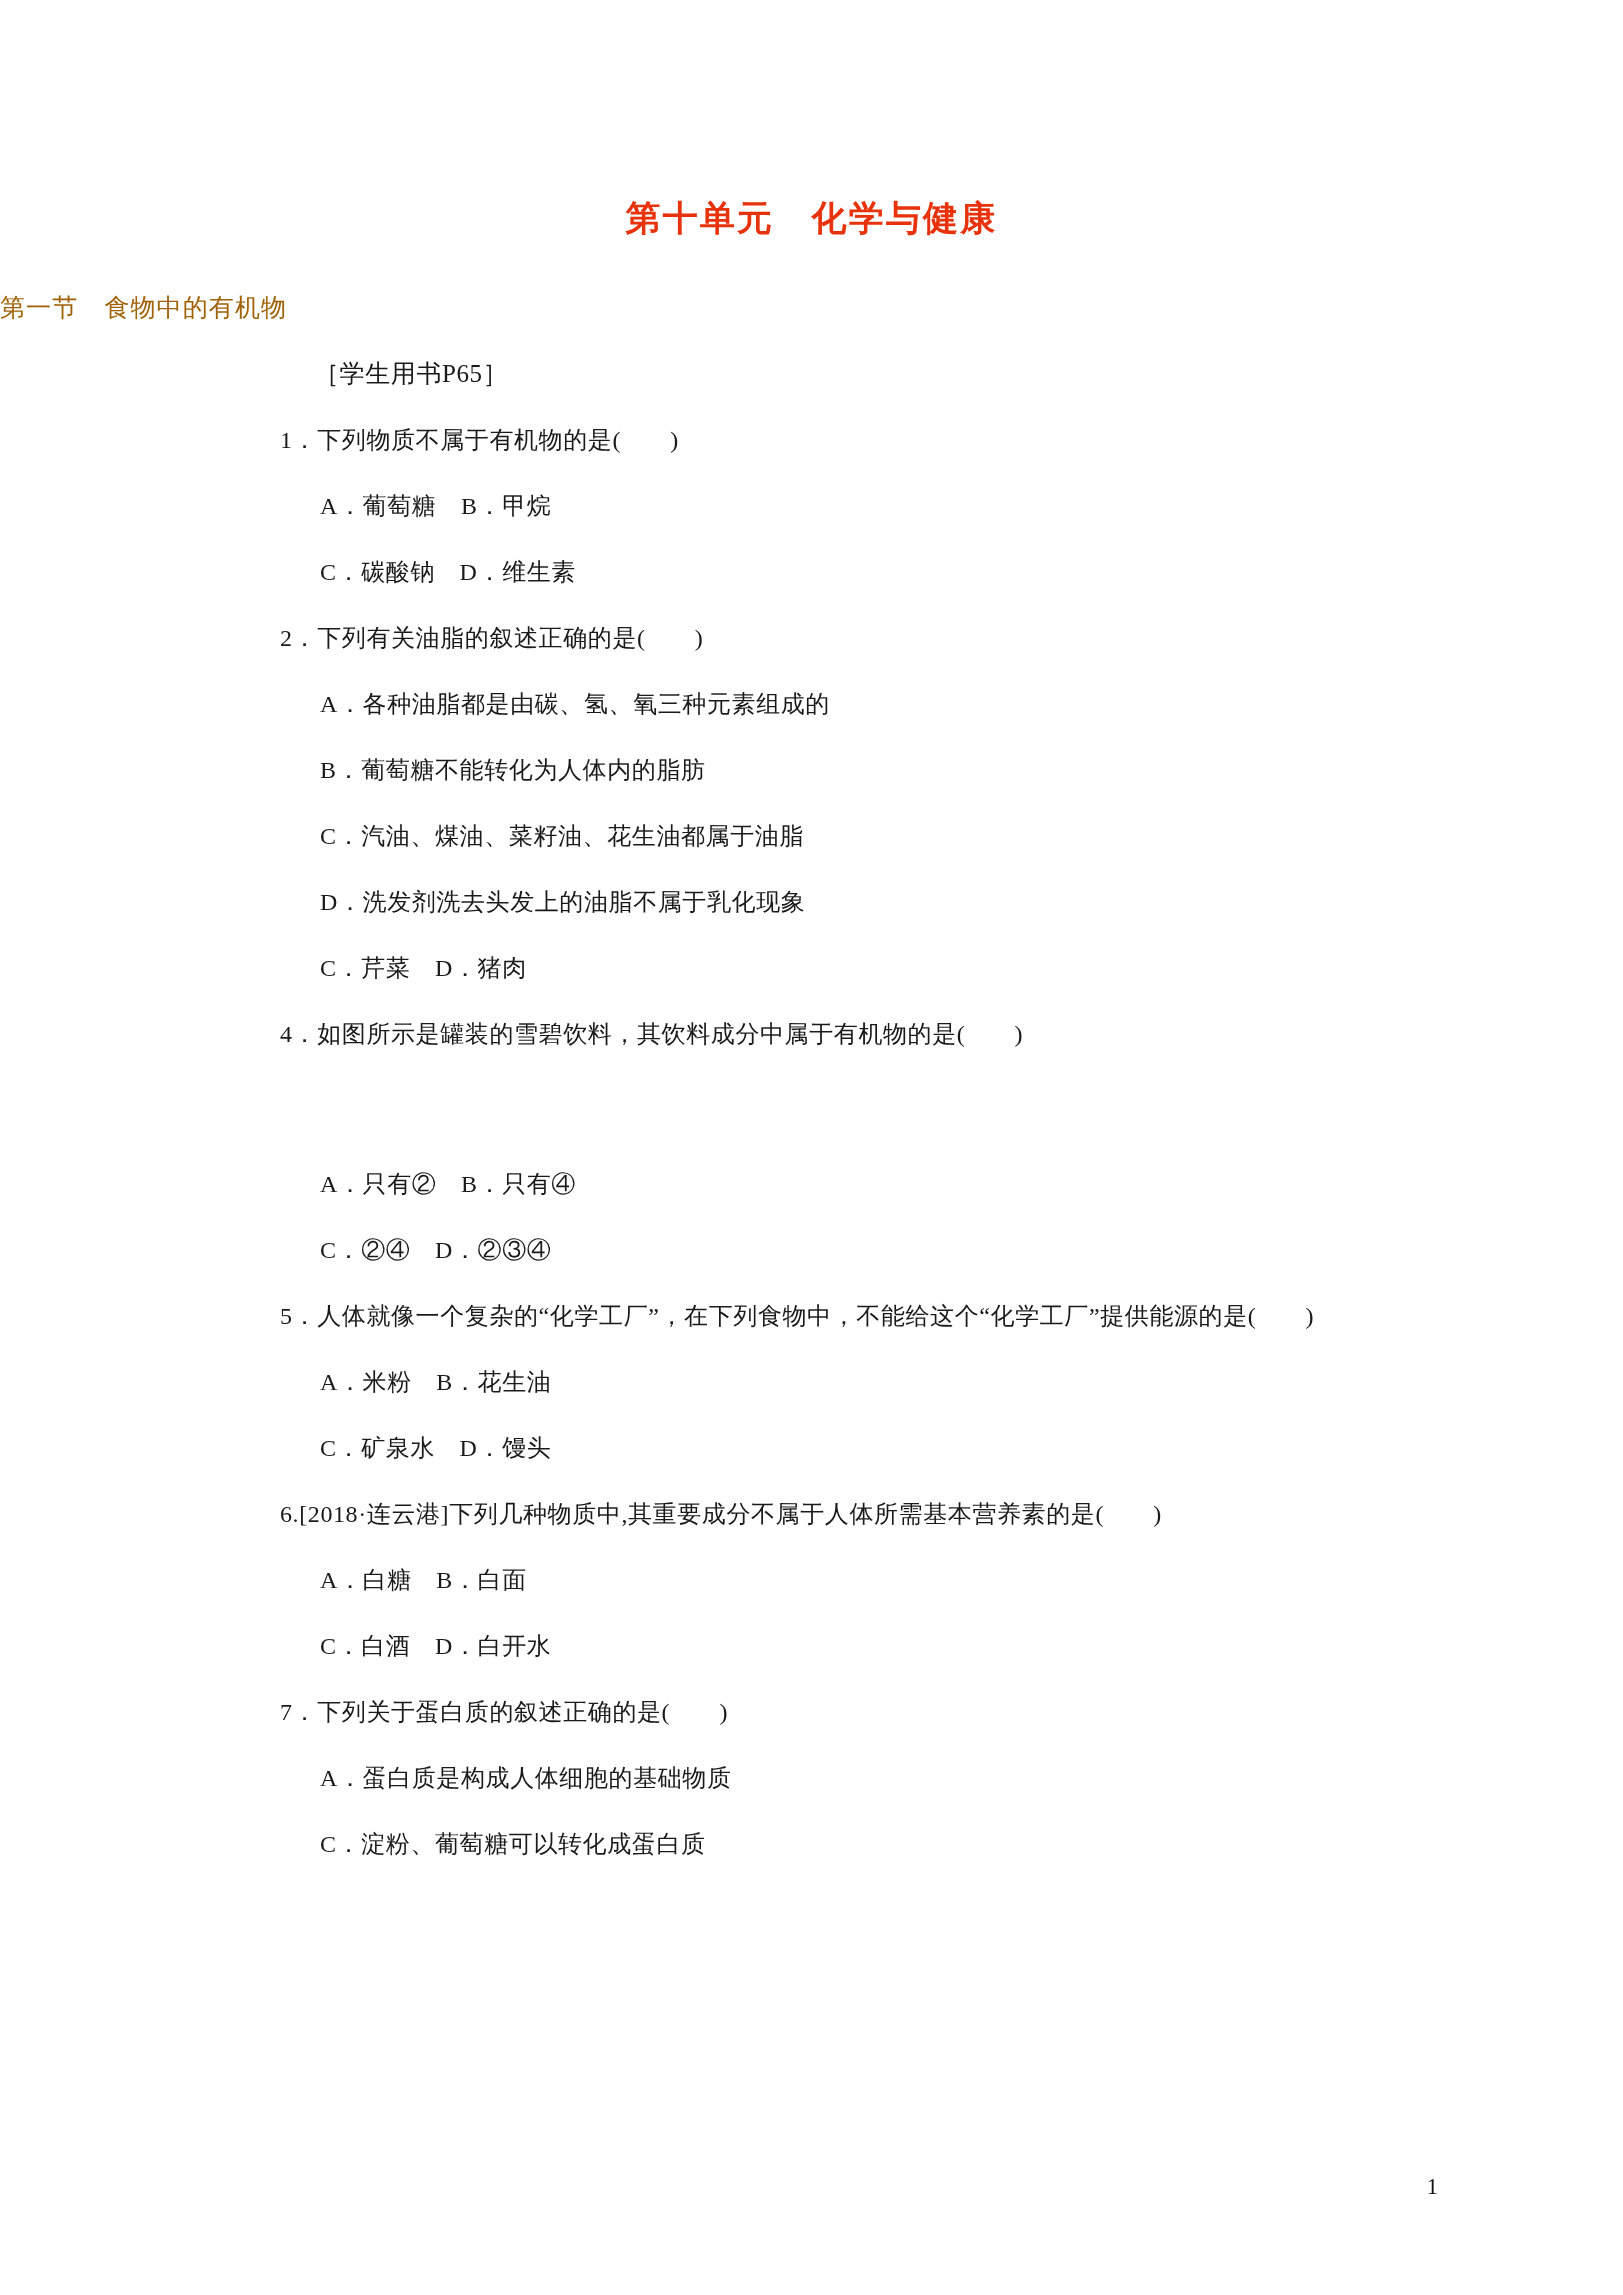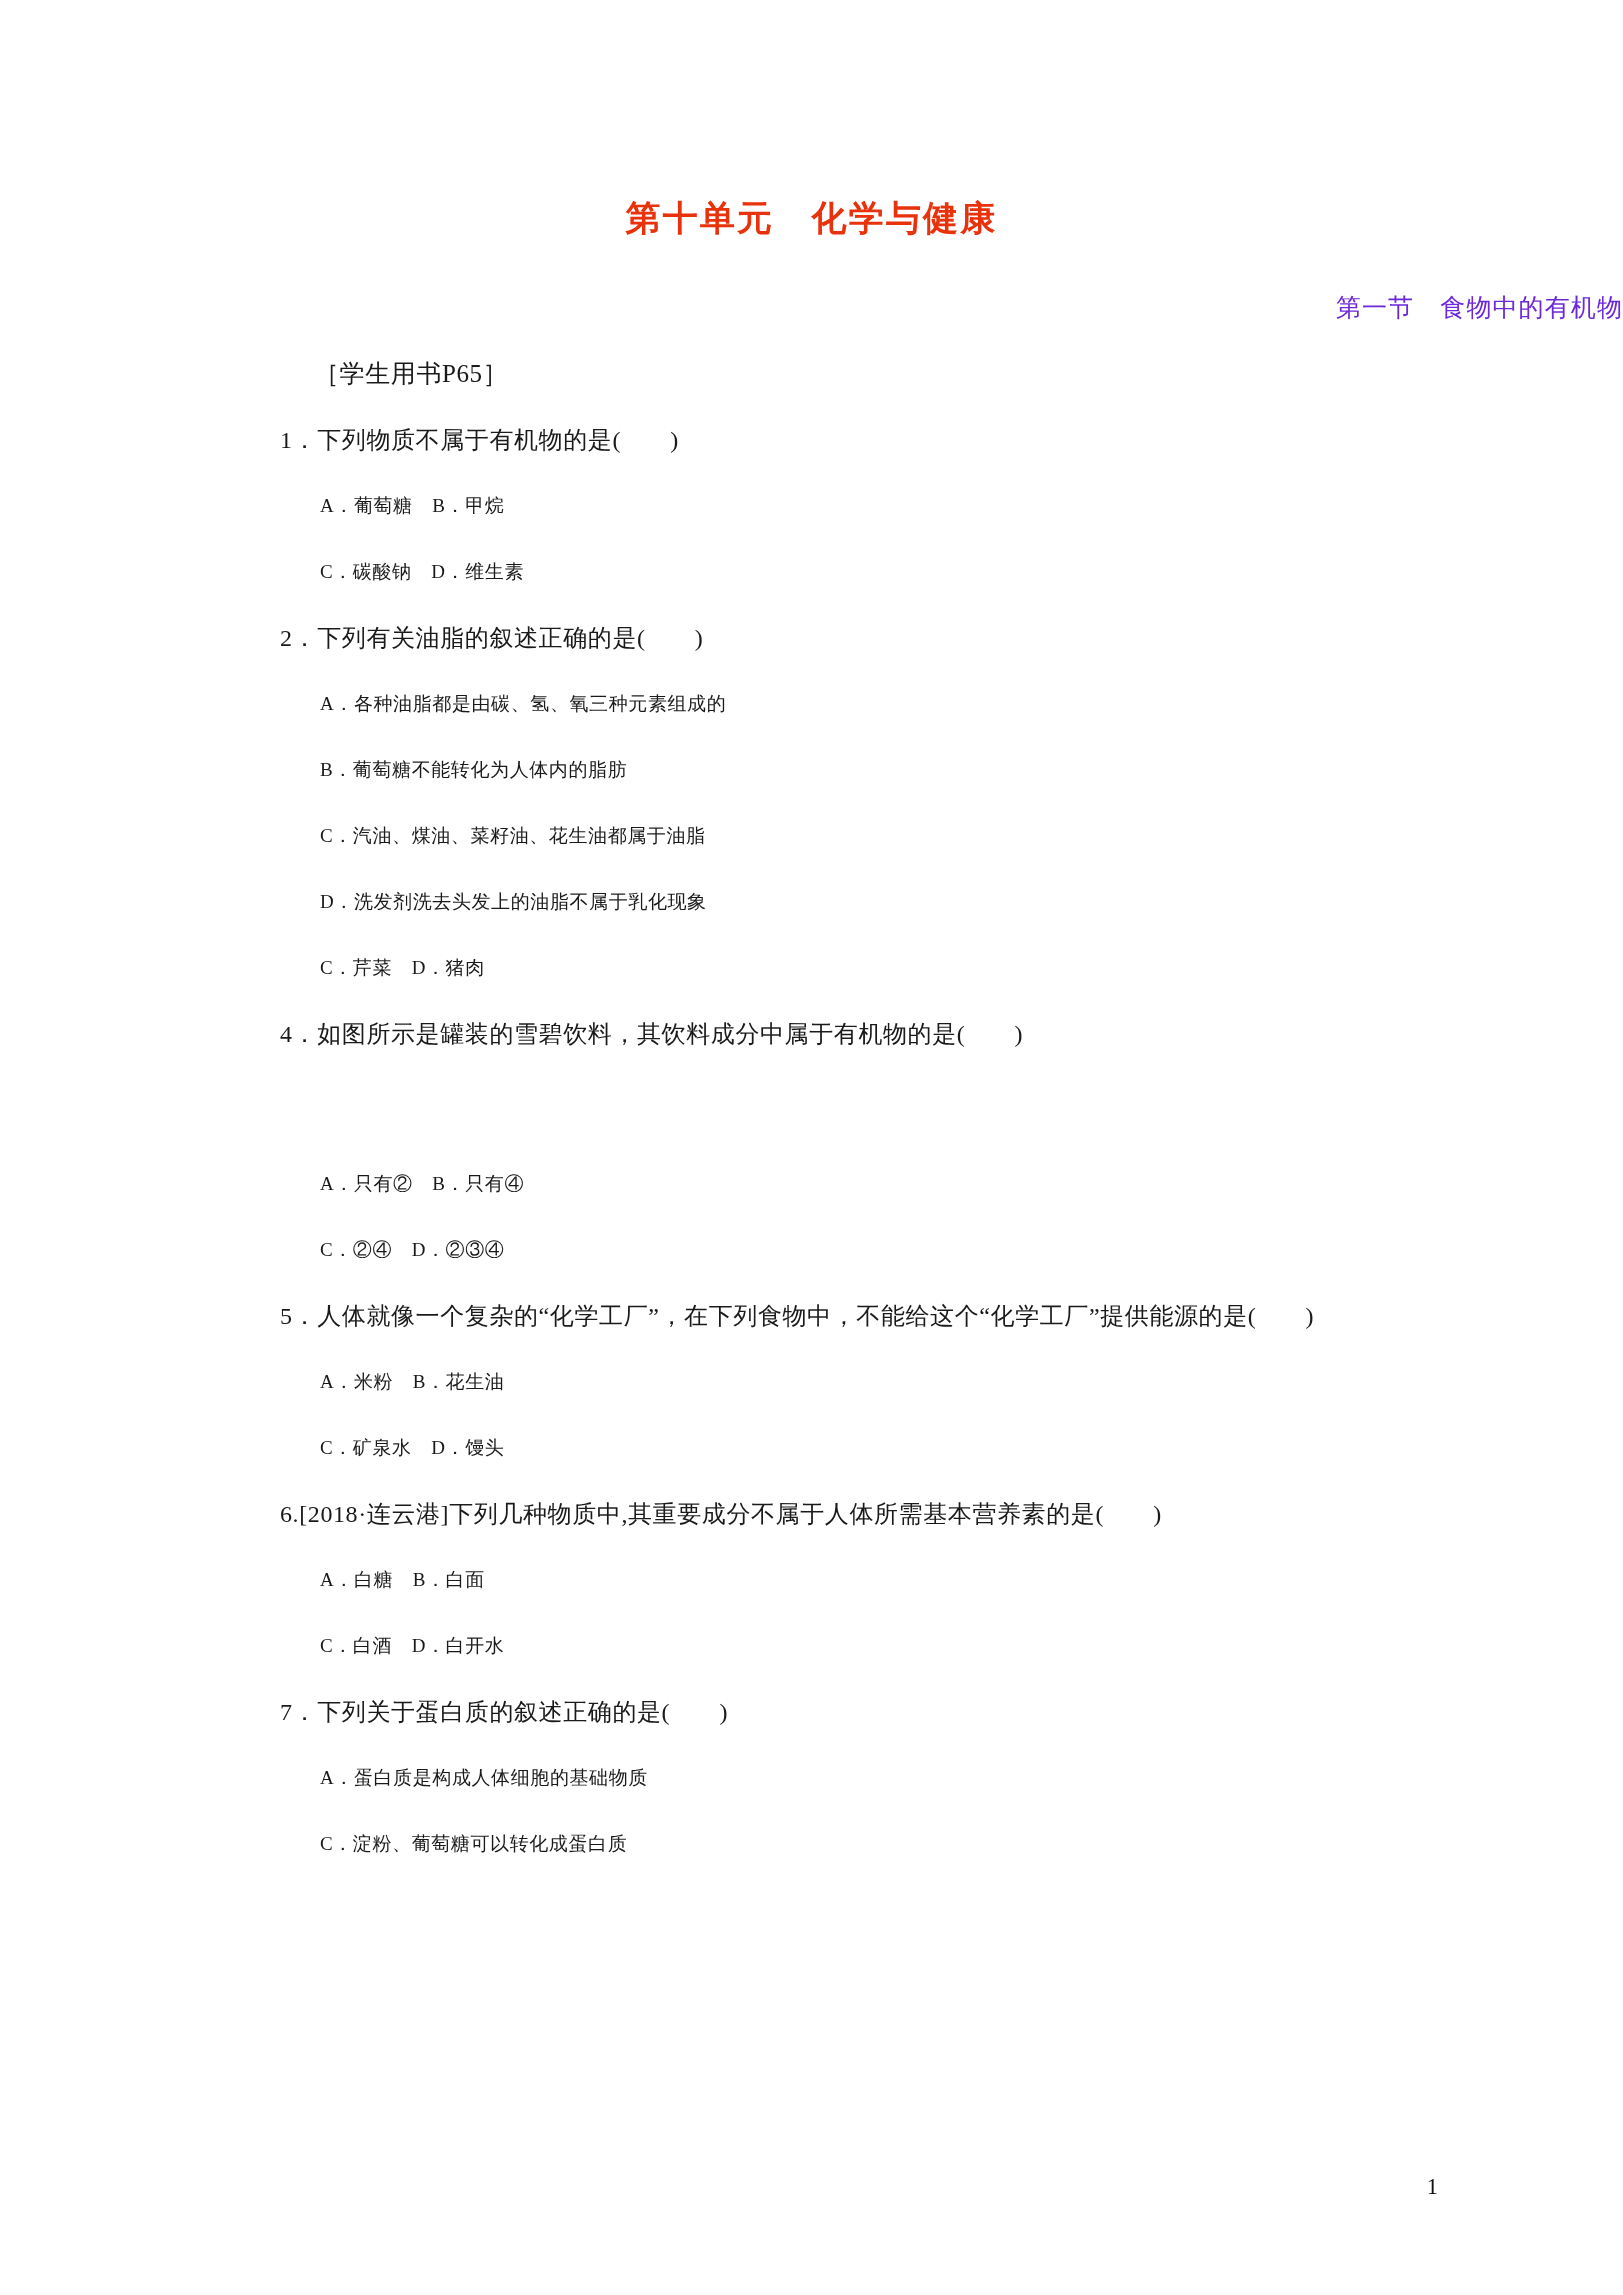--- a/index.html
+++ b/index.html
@@ -32,22 +32,22 @@
     font-size: 35px;
     font-weight: bold;
     letter-spacing: 2.2px;
     font-family: "DejaVu Serif", "Liberation Serif", serif;
   }
   .section-title {
     position: absolute;
     top: 291px;
     left: 0;
     width: 1623px;
-    text-align: right;
-    color: #6d28d9;
+    text-align: left;
+    color: #a16207;
     font-size: 25px;
     letter-spacing: 1.1px;
   }
   .content {
     position: absolute;
     top: 341px;
     left: 0;
     width: 1623px;
   }
   .ref {
@@ -62,21 +62,21 @@
     font-size: 24px;
     line-height: 66px;
     letter-spacing: 0.6px;
   }
   .q.wide {
     width: 1099px;
     margin-left: 280px;
   }
   .opt {
     margin: 0 0 0 320px;
-    font-size: 19px;
+    font-size: 24px;
     line-height: 66px;
     letter-spacing: 0.6px;
   }
   .figure-gap {
     height: 84px;
   }
   .q-wrap-indent {
     margin: 0 0 0 185px;
     width: 1251px;
     font-size: 24px;

